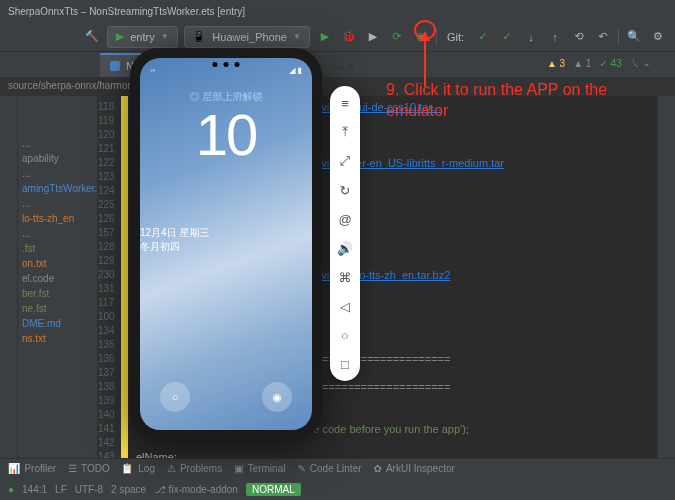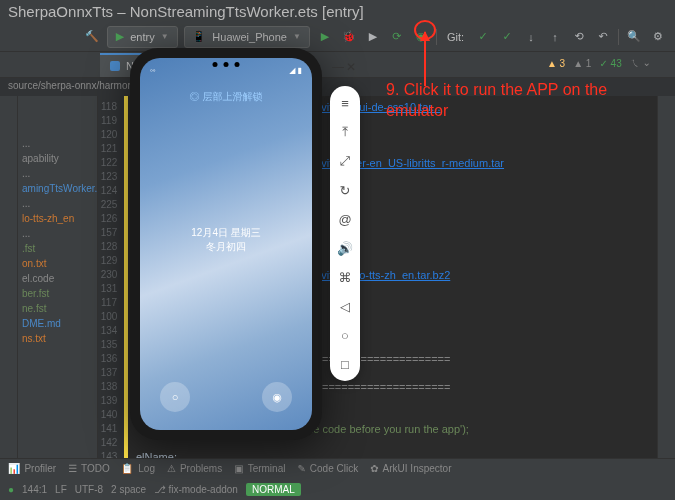--- a/index.html
+++ b/index.html
@@ -1,38 +1,38 @@
 <!DOCTYPE html>
 <html><head>
 <meta charset="utf-8">
 <style>
 *{margin:0;padding:0;box-sizing:border-box;font-family:-apple-system,sans-serif;user-select:none}
 body{width:675px;height:500px;background:#2b2b2b;color:#a9b7c6;font-size:11px;overflow:hidden;position:relative}
-.titlebar{height:22px;background:#3c3f41;display:flex;align-items:center;padding:3px 8px;color:#bbb;font-size:15px}
+.titlebar{height:22px;background:#3c3f41;display:flex;align-items:center;padding:3px 8px;color:#bbb;font-size:10px}
 .toolbar{height:30px;background:#3c3f41;border-bottom:1px solid #323232;display:flex;align-items:center;padding:0 8px;gap:6px;justify-content:flex-end}
 .tb-btn{width:18px;height:18px;display:flex;align-items:center;justify-content:center;color:#afb1b3;cursor:pointer}
 .tb-sel{background:#4c5052;border:1px solid #5e6060;border-radius:3px;height:22px;display:flex;align-items:center;padding:0 8px;color:#bbb;font-size:11px;gap:6px}
 .tb-sel .arr{font-size:8px;color:#888}
 .run-btn{color:#499c54}
 .git-lbl{color:#bbb;margin:0 4px}
 .chk{color:#499c54}
 .tabbar{height:26px;background:#3c3f41;display:flex;align-items:center;padding-left:100px;border-bottom:1px solid #323232}
 .tab{background:#4e5254;height:24px;display:flex;align-items:center;padding:0 10px;color:#bbb;font-size:11px;gap:6px;border-top:2px solid #4a88c7;max-width:200px}
 .tab-ico{width:10px;height:10px;background:#4a88c7;border-radius:2px}
 .tab-x{color:#888;cursor:pointer;margin-left:4px}
 .crumb{height:18px;background:#313335;padding:2px 8px;color:#888;font-size:10px}
 .main{display:flex;height:calc(100% - 118px)}
 .leftbar{width:18px;background:#3c3f41;border-right:1px solid #323232}
 .sidebar{width:80px;background:#3c3f41;border-right:1px solid #323232;padding-top:40px;overflow:hidden}
 .sb-item{padding:2px 4px;color:#888;font-size:10px;white-space:nowrap}
 .sb-link{color:#4a88c7}
 .sb-red{color:#cc7832}
 .sb-grn{color:#6a8759}
 .sb-gry{color:#888}
-.gutter{width:30px;background:#313335;border-right:4px solid #fde047;text-align:center;padding:4px 4px 0 0}
+.gutter{width:30px;background:#313335;border-right:7px solid #fde047;text-align:left;padding:4px 4px 0 0}
 .ln{color:#606366;font-size:10px;line-height:14px;height:14px}
 .code{flex:1;background:#2b2b2b;padding:4px 8px;font-family:Menlo,monospace;font-size:11px;line-height:14px;white-space:pre;overflow:hidden;position:relative}
 .c-url{color:#287bde;text-decoration:underline}
 .c-str{color:#6a8759}
 .c-cmt{color:#808080}
 .rightbar{width:18px;background:#3c3f41;border-left:1px solid #323232}
 .warnbar{position:absolute;top:56px;right:24px;display:flex;gap:8px;font-size:10px;color:#888;align-items:center}
 .warn-a{color:#ffc66d}
 .warn-g{color:#499c54}
 .statusbar{position:absolute;bottom:22px;left:0;right:0;height:20px;background:#3c3f41;display:flex;align-items:center;padding:0 8px;gap:12px;font-size:10px;color:#888;border-top:1px solid #323232}
@@ -40,21 +40,21 @@
 .statusbar2{position:absolute;bottom:0;left:0;right:0;height:22px;background:#3c3f41;display:flex;align-items:center;padding:0 8px;gap:12px;font-size:10px;color:#888;justify-content:space-between}
 .sb2-r{display:flex;gap:8px;align-items:center}
 .normal{background:#499c54;color:#fff;padding:1px 6px;border-radius:2px}
 .emu{position:absolute;left:130px;top:48px;width:192px;height:392px;background:#1a1a1a;border-radius:28px;padding:10px;box-shadow:0 8px 40px rgba(0,0,0,.6)}
 .emu-screen{width:100%;height:100%;background:linear-gradient(160deg,#4e7fb8 0%,#7ba3d0 30%,#c8d8ec 55%,#8fb0d4 75%,#5e8bc0 100%);border-radius:20px;position:relative;overflow:hidden}
 .emu-notch{position:absolute;top:4px;left:50%;transform:translateX(-50%);display:flex;gap:6px}
 .emu-dot{width:5px;height:5px;background:#000;border-radius:50%}
 .emu-stat{position:absolute;top:8px;left:10px;right:10px;display:flex;justify-content:space-between;color:#fff;font-size:8px}
 .emu-lock{position:absolute;top:32px;width:100%;text-align:center;color:#9ecfff;font-size:10px}
 .emu-time{position:absolute;top:52px;width:100%;text-align:center;color:#fff;font-size:58px;font-weight:300;line-height:.85;letter-spacing:-2px}
-.emu-date{position:absolute;top:168px;width:100%;text-align:center;color:#fff;font-size:10px;line-height:1.4}
+.emu-date{position:absolute;top:168px;width:100%;text-align:left;color:#fff;font-size:10px;line-height:1.4}
 .emu-bot{position:absolute;bottom:18px;left:0;right:0;display:flex;justify-content:space-between;padding:0 20px}
 .emu-bb{width:30px;height:30px;background:rgba(255,255,255,.25);border-radius:50%;display:flex;align-items:center;justify-content:center;color:#fff}
 .emu-ctrl{position:absolute;left:330px;top:86px;width:30px;background:#fff;border-radius:15px;padding:8px 0;display:flex;flex-direction:column;align-items:center;gap:11px;box-shadow:0 2px 12px rgba(0,0,0,.3)}
 .emu-ctrl-top{position:absolute;left:330px;top:60px;width:30px;display:flex;justify-content:space-between;padding:0 2px}
 .ec-btn{width:18px;height:18px;display:flex;align-items:center;justify-content:center;color:#555;cursor:pointer;font-size:13px}
 .ec-close{width:12px;height:12px;color:#333;cursor:pointer;font-size:12px}
 .annot{position:absolute;left:386px;top:80px;color:#ff3020;font-size:16px;line-height:1.3;font-weight:400;max-width:260px}
 .arrow{position:absolute;left:424px;top:32px;width:2px;height:54px;background:#ff3020}
 .arrow::before{content:'';position:absolute;top:-1px;left:-4px;border-left:5px solid transparent;border-right:5px solid transparent;border-bottom:10px solid #ff3020}
 .circle{position:absolute;left:414px;top:20px;width:22px;height:20px;border:2px solid #ff3020;border-radius:50%}
@@ -163,21 +163,21 @@
   <div class="code" id="code"><div class="c-url" style="height: 14px;">a-onnx/releases/download/tts-models/vits-coqui-de-css10.tar...</div><div class="" style="height: 14px;"></div><div class="" style="height: 14px;"></div><div class="" style="height: 14px;">a-d</div><div class="c-url" style="height: 14px;">a-onnx/releases/download/tts-models/vits-piper-en_US-libritts_r-medium.tar</div><div class="c-str" style="height: 14px;">edium';</div><div class="c-str" style="height: 14px;">t';</div><div class="" style="height: 14px;"></div><div class="" style="height: 14px;"></div><div class="" style="height: 14px;"></div><div class="" style="height: 14px;">a-d</div><div class="c-url" style="height: 14px;">a-onnx/releases/tag/tts-models</div><div class="c-url" style="height: 14px;">a-onnx/releases/download/tts-models/vits-melo-tts-zh_en.tar.bz2</div><div class="" style="height: 14px;"></div><div class="" style="height: 14px;"></div><div class="" style="height: 14px;"></div><div class="c-str" style="height: 14px;">iber</div><div class="" style="height: 14px;"></div><div class="c-cmt" style="height: 14px;">  ================================================</div><div class="c-cmt" style="height: 14px;">ng of this function</div><div class="c-cmt" style="height: 14px;">  ================================================</div><div class="" style="height: 14px;"></div><div class="" style="height: 14px;"></div><div class="c-str" style="height: 14px;">                 ct a model by changing the code before you run the app');</div><div class="" style="height: 14px;"></div><div class="" style="height: 14px;">elName;</div><div class="" style="height: 14px; background: rgb(50, 50, 50);"></div></div>
   <div class="rightbar"></div>
 </div>
 
 <div class="statusbar">
   <div class="sb-btn">📊 <span>Profiler</span></div>
   <div class="sb-btn">☰ <span>TODO</span></div>
   <div class="sb-btn">📋 <span>Log</span></div>
   <div class="sb-btn">⚠ <span>Problems</span></div>
   <div class="sb-btn">▣ <span>Terminal</span></div>
-  <div class="sb-btn">✎ <span>Code Click</span></div>
+  <div class="sb-btn">✎ <span>Code Linter</span></div>
   <div class="sb-btn">✿ <span>ArkUI Inspector</span></div>
 </div>
 
 <div class="statusbar2">
   <div class="sb2-r">
     <span style="color:#499c54">●</span>
     <span>144:1</span>
     <span>LF</span>
     <span>UTF-8</span>
     <span>2 space</span>
@@ -191,21 +191,21 @@
     <div class="emu-notch">
         <div class="emu-dot"></div>
         <div class="emu-dot"></div>
         <div class="emu-dot"></div>
       </div>
     <div class="emu-stat">
         <span>◦◦</span>
         <span>◢ ▮</span>
       </div>
     <div class="emu-lock">◎ 层部上滑解锁</div>
-    <div class="emu-time"><br></div>
+    <div class="emu-time"><span>10</span><br></div>
     <div class="emu-date"><span>12月4日 星期三</span><br><span>冬月初四</span></div>
     <div class="emu-bot">
       <div class="emu-bb">○</div>
       <div class="emu-bb">◉</div>
     </div>
   </div>
 </div>
 
 <div class="emu-ctrl-top">
   <span class="ec-close">—</span>

